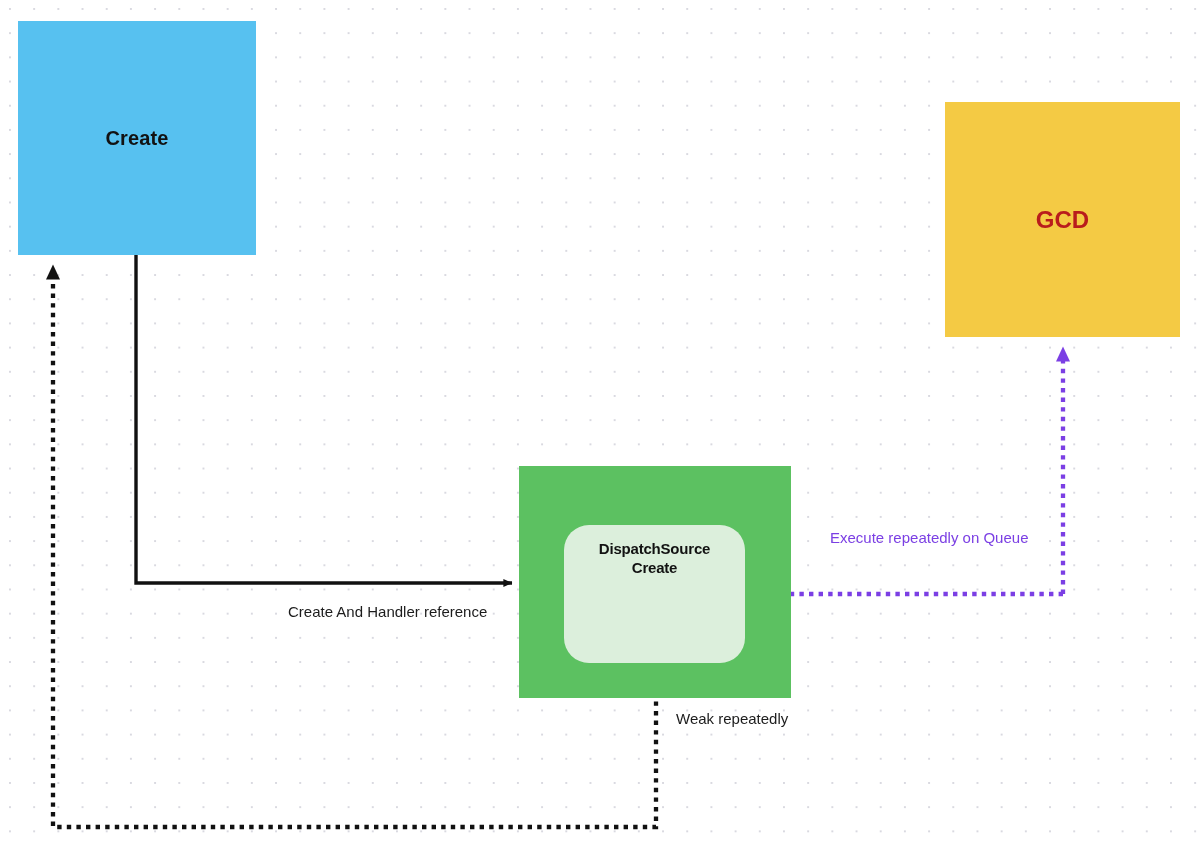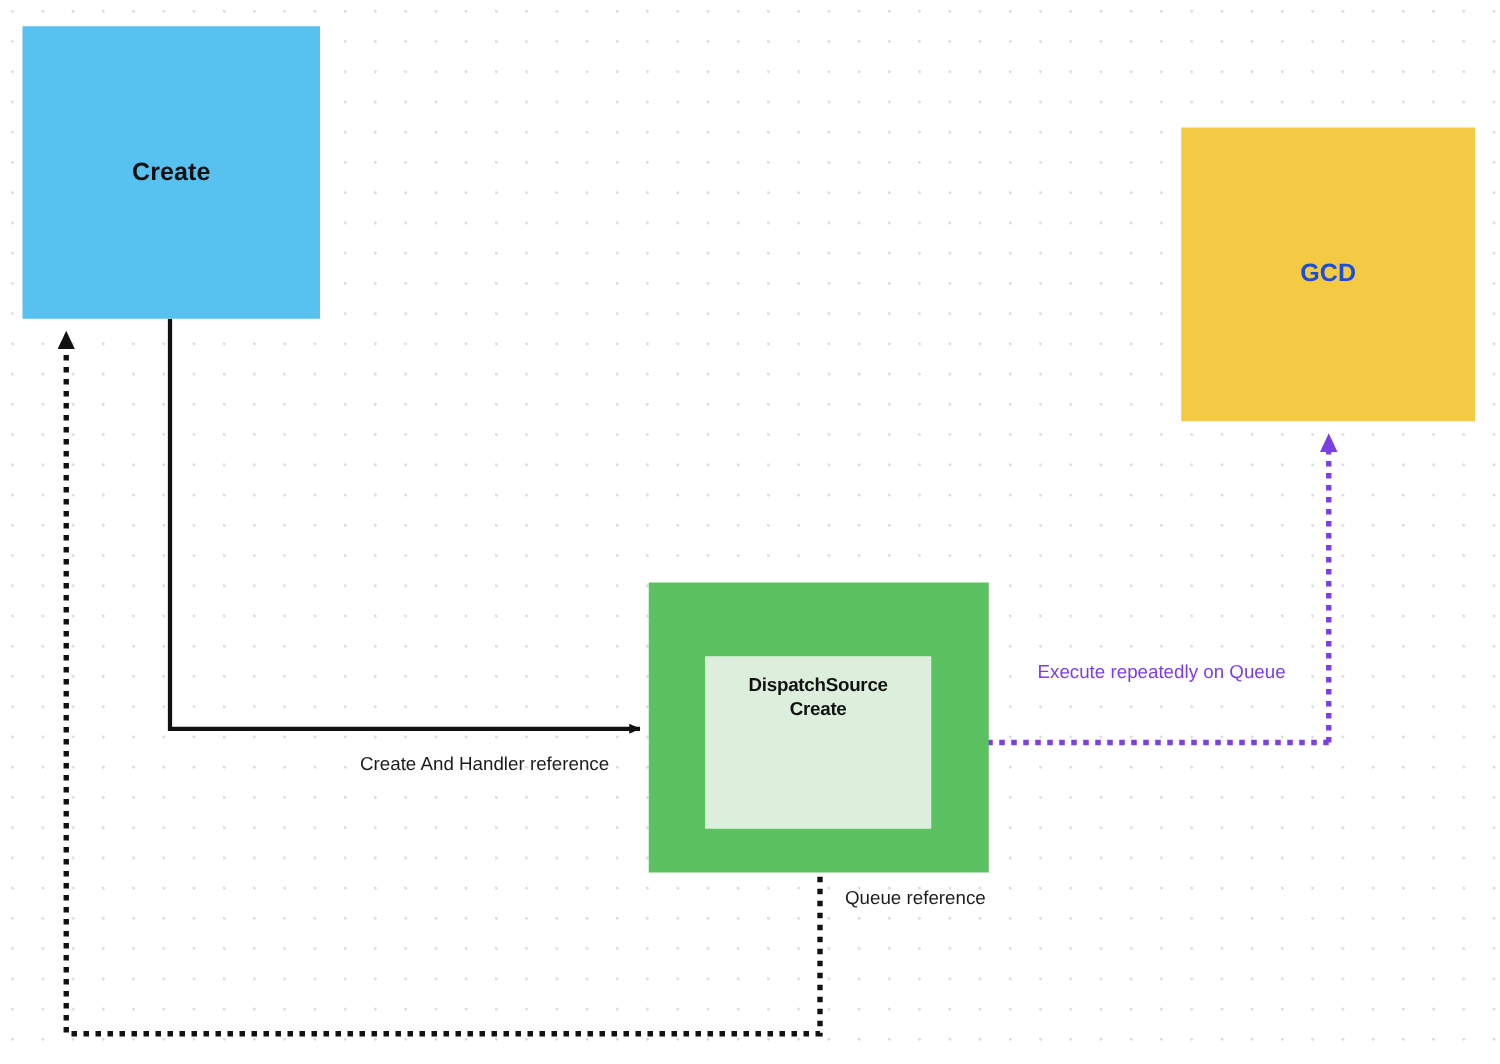--- a/index.html
+++ b/index.html
@@ -62,23 +62,23 @@
   }
 
   #node-gcd {
     left: 945px;
     top: 102px;
     width: 235px;
     height: 235px;
     background-color: #f4ca44;
   }
   #node-gcd .node-title {
-    font-size: 20px;
-    font-weight: bold;
-    color: #1d4ed8;
+    font-size: 24px;
+    font-weight: bold;
+    color: #b91c1c;
     letter-spacing: .1px;
   }
 
   #node-timer {
     left: 519px;
     top: 466px;
     width: 272px;
     height: 232px;
     background-color: #5cc161;
     display: block;
@@ -99,20 +99,21 @@
     position: absolute;
     left: 45px;          
     top: 59px;
     width: 181px;
     height: 138px;
     background-color: #dcefdc;
     display: flex;
     align-items: center;
     justify-content: center;
     box-sizing: border-box;
+    border-radius: 25px;
   }
   #node-handler .node-title {
     font-size: 15px;
     font-weight: bold;
     color: #121212;
     text-align: center;
     line-height: 19px;
   }
 
   
@@ -183,17 +184,17 @@
     <div id="node-handler">
       <span class="node-title">
         <span>DispatchSource</span><br>
         <span>Create</span>
       </span>
     </div>
   </div>
 
   <div class="edge-label" id="label-create">Create And Handler reference</div>
 
-  <div class="edge-label" id="label-weak">Queue reference</div>
+  <div class="edge-label" id="label-weak">Weak repeatedly</div>
 
   <div class="edge-label" id="label-execute">Execute repeatedly on Queue</div>
 
 </div>
 
 </body></html>

